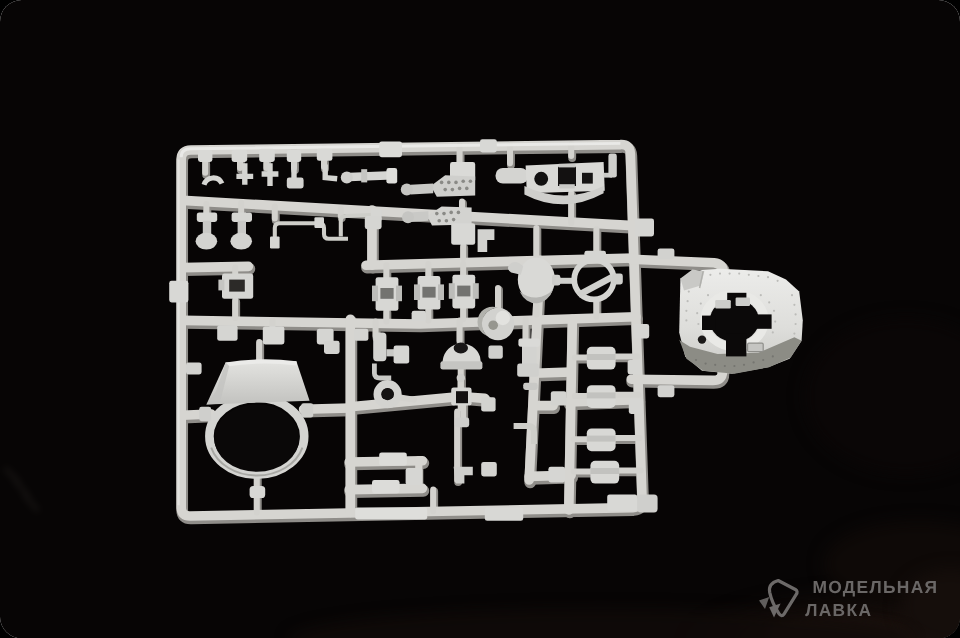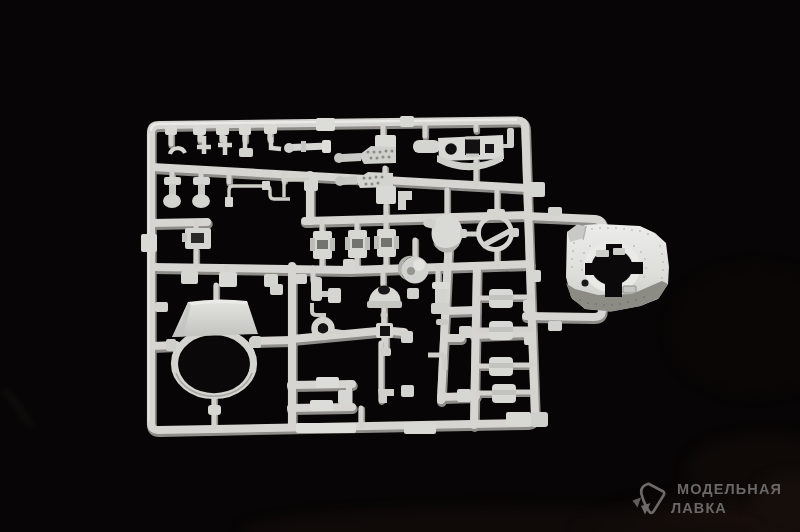--- a/index.html
+++ b/index.html
@@ -1,16 +1,16 @@
 <!DOCTYPE html>
 <html><head>
 <meta charset="utf-8">
 <style>
 html,body{margin:0;padding:0;background:#000;}
-#stage{position:relative;width:800px;height:532px;overflow:hidden;background:#ffffff;}
+#stage{position:relative;width:800px;height:532px;overflow:hidden;background:#ffffff;border-radius:18px;}
 svg{display:block;}
 text{font-family:"Liberation Sans",sans-serif;}
 </style>
 </head>
 <body>
 <div id="stage">
 <svg width="800" height="532" viewBox="0 0 800 532">
 <defs>
 <filter id="blur6" x="-50%" y="-50%" width="200%" height="200%" color-interpolation-filters="sRGB">
           <feGaussianBlur stdDeviation="6"></feGaussianBlur>

